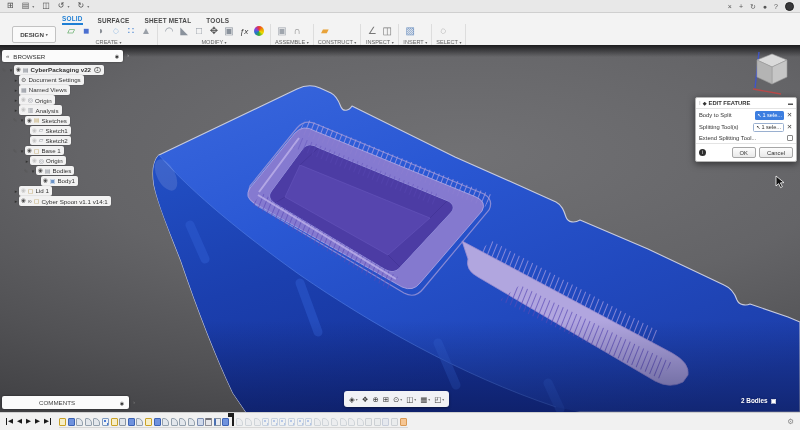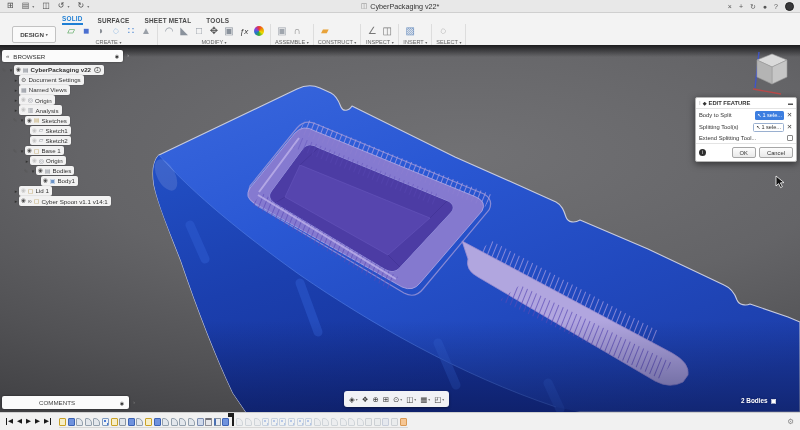--- a/index.html
+++ b/index.html
@@ -127,24 +127,20 @@
 <div class="titlebar">
   <div class="tb-left">
     <span class="ic" style="color: rgb(74, 74, 74);">⊞</span>
     <span class="ic" style="color: rgb(74, 74, 74);">▤</span>
       <span class="caret">▾</span>
     <span class="ic" style="color: rgb(74, 74, 74);">◫</span>
     <span class="ic" style="color: rgb(74, 74, 74);">↺</span>
       <span class="caret">▾</span>
     <span class="ic" style="color: rgb(74, 74, 74);">↻</span>
       <span class="caret">▾</span>
-  </div>
-  <div class="tb-center">
-    <span class="logo" style="color: rgb(136, 136, 136);">◫</span>
-    <span class="tb-title">CyberPackaging v22*</span>
   </div>
   <div class="tb-right">
     <span class="ic" style="color: rgb(85, 85, 85);">×</span>
     <span class="ic" style="color: rgb(85, 85, 85);">+</span>
     <span class="ic" style="color: rgb(85, 85, 85);">↻</span>
     <span class="ic" style="color: rgb(85, 85, 85);">●</span>
     <span class="ic" style="color: rgb(85, 85, 85);">?</span>
     <span class="avatar"></span>
   </div>
 </div>

